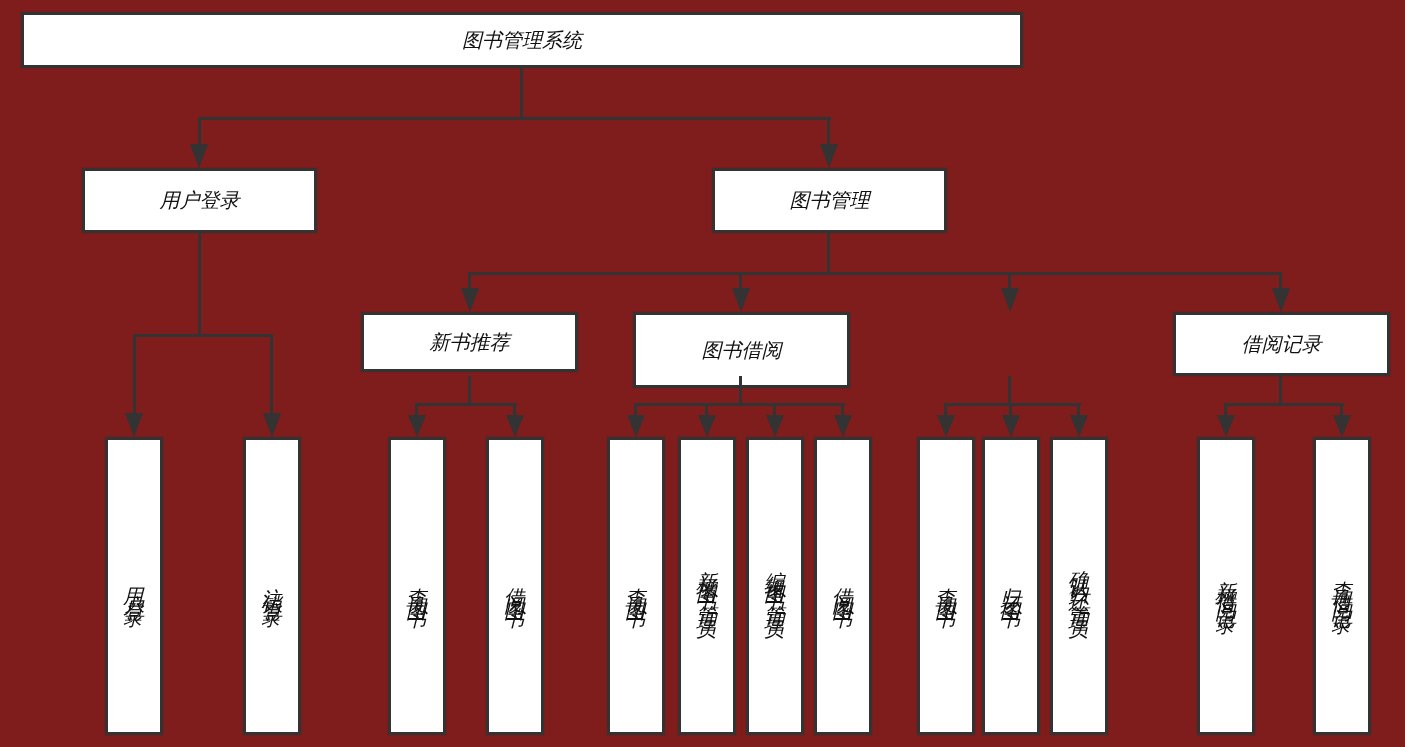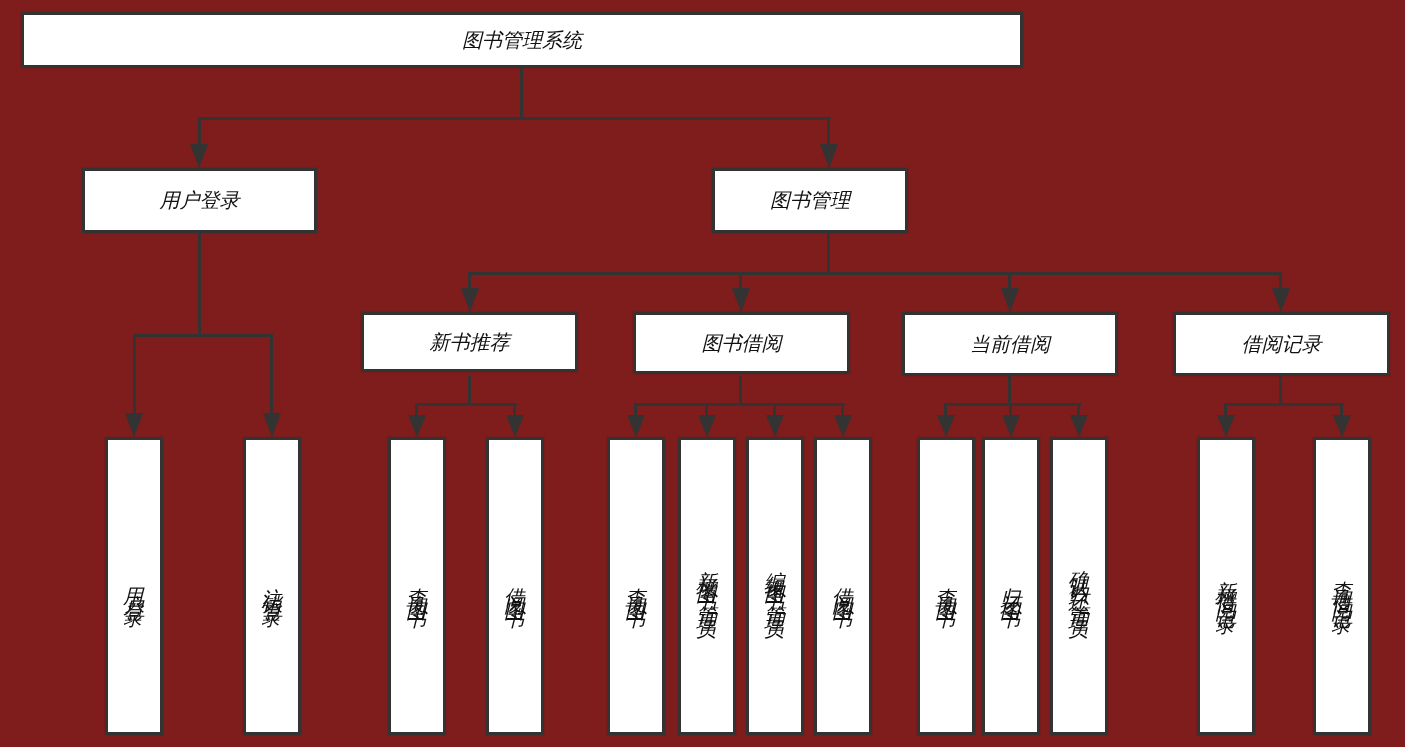--- a/index.html
+++ b/index.html
@@ -27,43 +27,42 @@
   <div class="box" style="left:21px;top:12px;width:1002px;height:56px">图书管理系统</div>
 
   <div class="vl" style="left:520px;top:68px;height:51px"></div>
   <div class="hl" style="left:198px;top:117px;width:633px"></div>
   <div class="vl" style="left:198px;top:117px;height:29px"></div>
   <div class="ar" style="left:190px;top:144px"></div>
   <div class="vl" style="left:827px;top:117px;height:29px"></div>
   <div class="ar" style="left:820px;top:144px"></div>
 
   <div class="box" style="left:82px;top:168px;width:235px;height:65px">用户登录</div>
-  <div class="box" style="left:712px;top:168px;width:196px;height:65px">图书管理</div>
+  <div class="box" style="left:712px;top:168px;width:235px;height:65px">图书管理</div>
 
   <div class="vl" style="left:198px;top:233px;height:103px"></div>
   <div class="hl" style="left:133px;top:334px;width:140px"></div>
   <div class="vl" style="left:133px;top:334px;height:81px"></div>
   <div class="ar" style="left:125px;top:413px"></div>
   <div class="vl" style="left:270px;top:334px;height:81px"></div>
   <div class="ar" style="left:263px;top:413px"></div>
 
   <div class="vl" style="left:827px;top:233px;height:42px"></div>
   <div class="hl" style="left:468px;top:272px;width:814px"></div>
   <div class="vl" style="left:468px;top:272px;height:18px"></div>
   <div class="ar" style="left:461px;top:288px"></div>
   <div class="vl" style="left:739px;top:272px;height:18px"></div>
   <div class="ar" style="left:732px;top:288px"></div>
   <div class="vl" style="left:1008px;top:272px;height:18px"></div>
   <div class="ar" style="left:1001px;top:288px"></div>
   <div class="vl" style="left:1279px;top:272px;height:18px"></div>
   <div class="ar" style="left:1272px;top:288px"></div>
 
   <div class="box" style="left:361px;top:312px;width:217px;height:60px">新书推荐</div>
-  <div class="box" style="left:633px;top:312px;width:217px;height:62px">图书借阅</div>
-  <div class="box" style="left:902px;top:312px;width:216px;height:64px">当前借阅</div>
+  <div class="box" style="left:633px;top:312px;width:217px;height:76px">图书借阅</div>
   <div class="box" style="left:1173px;top:312px;width:217px;height:64px">借阅记录</div>
 
   <div class="vl" style="left:468px;top:376px;height:30px"></div>
   <div class="hl" style="left:415px;top:403px;width:102px"></div>
   <div class="vl" style="left:739px;top:376px;height:30px"></div>
   <div class="hl" style="left:634px;top:403px;width:211px"></div>
   <div class="vl" style="left:1008px;top:376px;height:30px"></div>
   <div class="hl" style="left:944px;top:403px;width:137px"></div>
   <div class="vl" style="left:1279px;top:376px;height:30px"></div>
   <div class="hl" style="left:1224px;top:403px;width:120px"></div>

